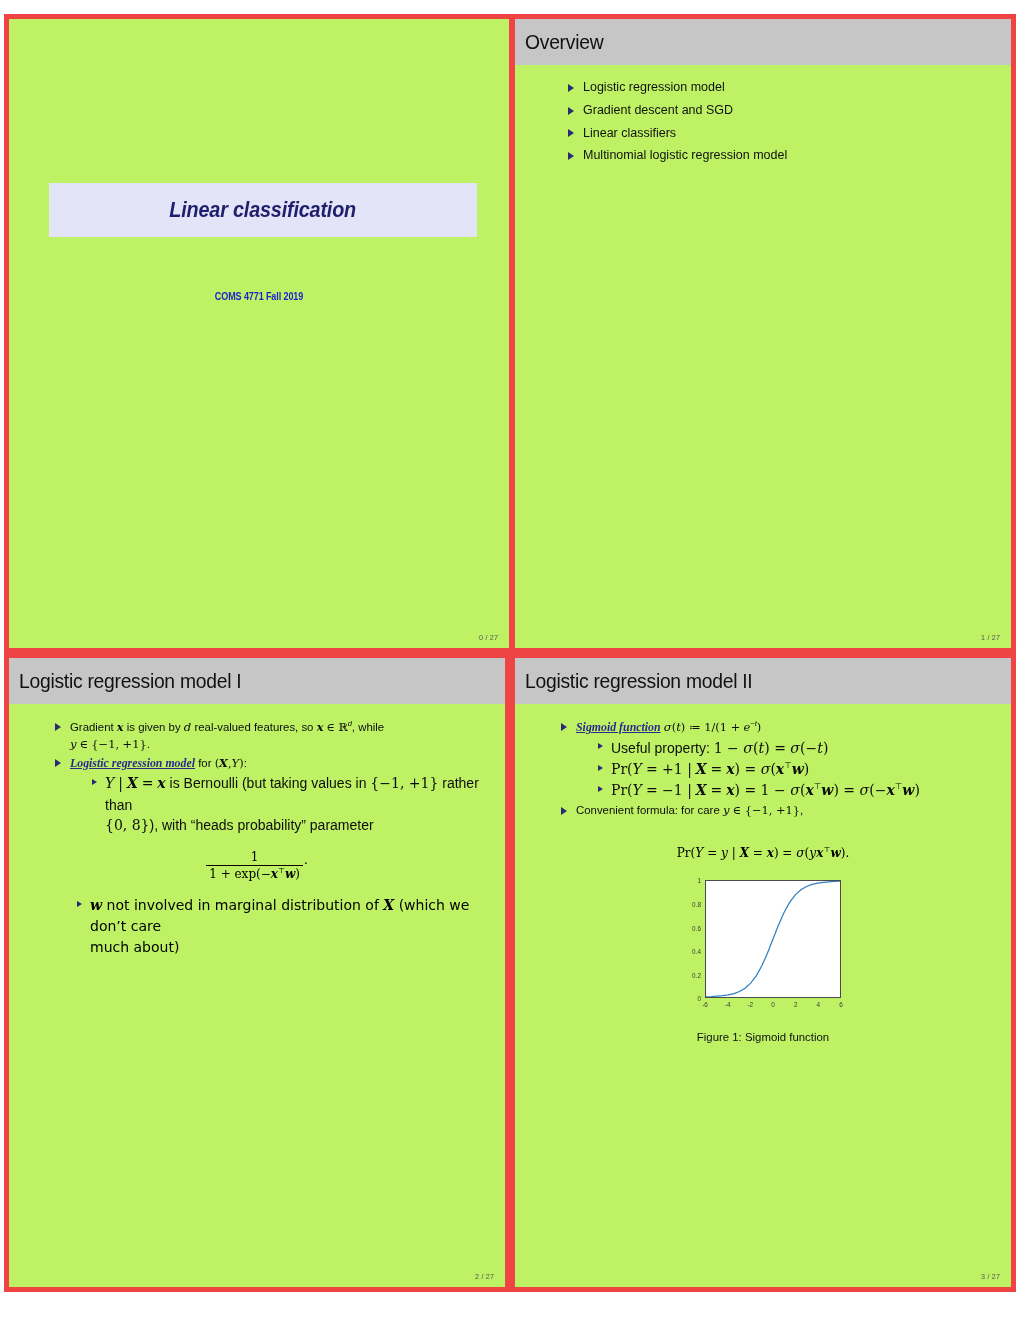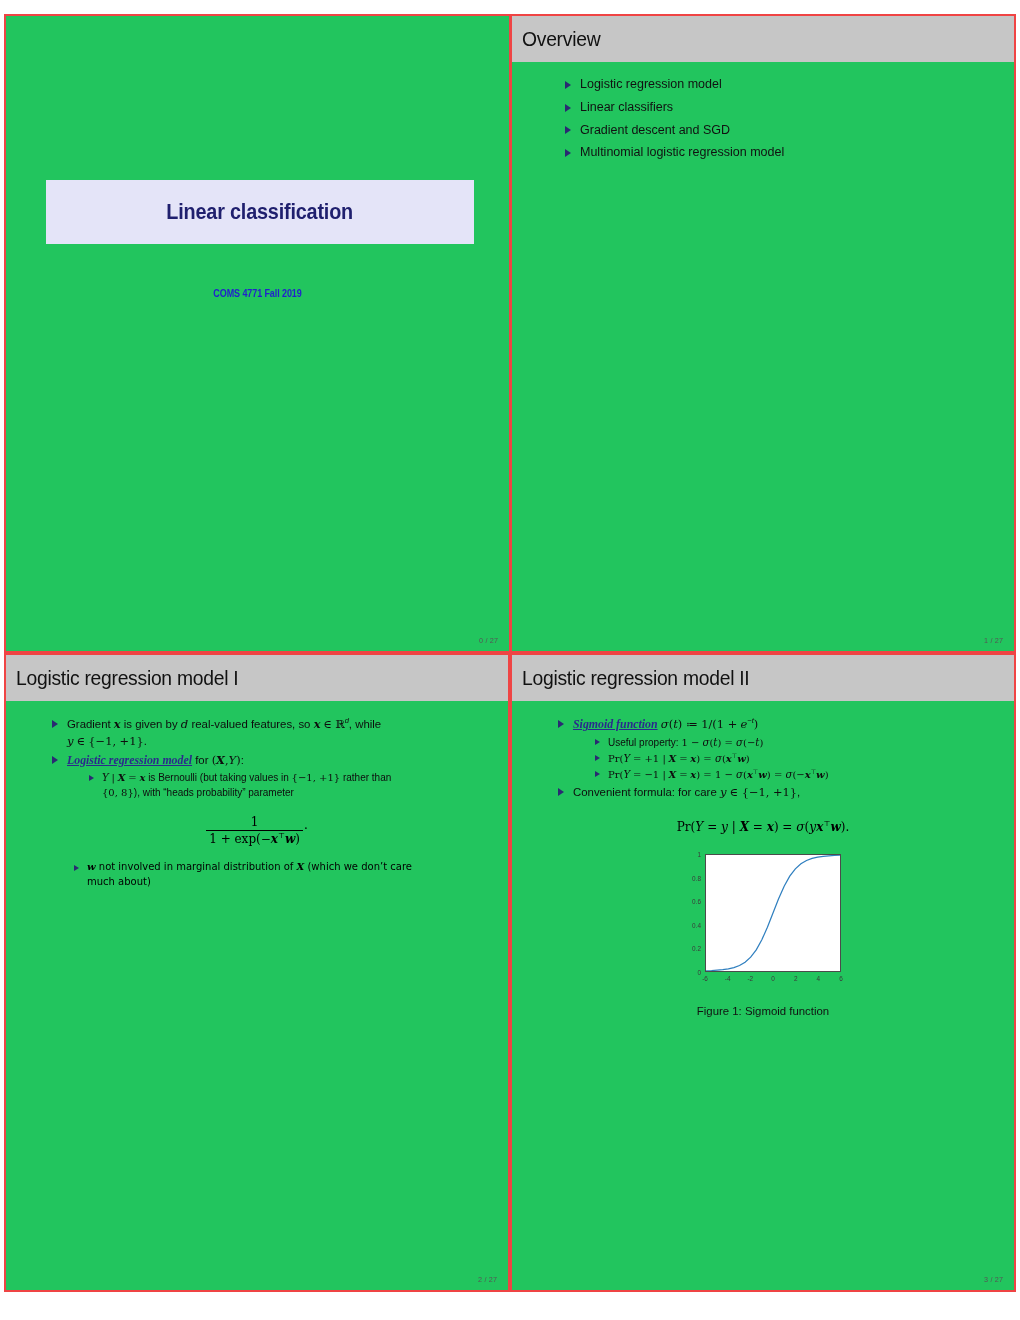--- a/index.html
+++ b/index.html
@@ -28,22 +28,22 @@
     width: 1012px;
     height: 1278px;
     display: grid;
     grid-template-columns: 1fr 1fr;
     grid-template-rows: 1fr 1fr;
   }
 
   
   .slide {
     position: relative;
-    background: #22c55e;
-    border: 2px solid #ef4444;
+    background: #bef264;
+    border: 5px solid #ef4444;
     box-sizing: border-box;
     overflow: hidden;
     font-size: 11px;
     color: #000000;
   }
   .slide.tl { border-right-width: 1px; }
 
   .slide-header {
     width: 100%;
     background: #c6c6c6;
@@ -88,25 +88,26 @@
   
   .title-slide-inner {
     position: absolute;
     left: 0; right: 0; top: 0; bottom: 0;
   }
   .title-box {
     position: absolute;
     left: 40px;
     top: 164px;
     width: 428px;
-    height: 64px;
+    height: 54px;
     background: #e4e4f8;
     display: flex;
     align-items: center;
     justify-content: center;
+    font-style: italic;
   }
   .title-box .maintitle {
     font-family: "Liberation Sans", sans-serif;
     font-size: 22px;
     font-weight: 700;
     color: #1f1f6e;
     letter-spacing: -0.2px;
     transform: scaleX(0.9);
   }
   .subtitle {
@@ -174,21 +175,21 @@
     top: 0.42em;
     width: 0; height: 0;
     border-left: 6px solid #2a2a72;
     border-top: 4px solid transparent;
     border-bottom: 4px solid transparent;
   }
   .content ul.b2 {
     list-style: none;
     margin: 1px 0 1px 22px;
     padding: 0;
-    font-size: 10px;
+    font-size: 14px;
     line-height: 1.48;
   }
   .content ul.b2 > li {
     position: relative;
     padding-left: 13px;
     margin-bottom: 0px;
   }
   .content ul.b2 > li > .tri {
     position: absolute;
     left: 0;
@@ -325,25 +326,25 @@
         <span class="htitle">Overview</span>
       </div>
       <div class="slide-body">
         <ul class="bl lvl1">
           <li>
             <span class="tri"></span>
             <span>Logistic regression model</span>
           </li>
           <li>
             <span class="tri"></span>
+            <span>Gradient descent and SGD</span>
+          </li>
+          <li>
+            <span class="tri"></span>
             <span>Linear classifiers</span>
-          </li>
-          <li>
-            <span class="tri"></span>
-            <span>Gradient descent and SGD</span>
           </li>
           <li>
             <span class="tri"></span>
             <span>Multinomial logistic regression model</span>
           </li>
         </ul>
       </div>
       <div class="pageno">1 / 27</div>
     </div>
 
@@ -415,21 +416,21 @@
               </li>
             </ul>
           </li>
 
           <li>
             <span class="tri"></span>
             <span><span>Convenient formula: for care </span><span class="m">y</span> <span class="mr">∈ {−1, +1}</span><span>,</span></span>
           </li>
         </ul>
 
-        <div class="display-eq" style="margin-top:18px;">
+        <div class="display-eq" style="margin-top:26px;">
           <span class="mr">Pr(</span><span class="m">Y</span> <span class="mr">=</span> <span class="m">y</span> <span class="mr">|</span> <span class="bbold">X</span> <span class="mr">=</span> <span class="bbold">x</span><span class="mr">) = </span><span class="m">σ</span><span class="mr">(</span><span class="m">y</span><span class="bbold">x</span><sup class="tp">⊤</sup><span class="bbold">w</span><span class="mr">).</span>
         </div>
 
         <div class="figwrap">
           <div class="chart">
             <div class="plot-area">
               <svg viewBox="0 0 136 118" preserveAspectRatio="none">
                 <polyline id="sigcurve" fill="none" stroke="#2f7fbf" stroke-width="1.25" points="0.00,117.76 5.67,117.53 11.33,117.17 17.00,116.70 22.67,115.88 28.33,114.58 34.00,112.45 39.67,109.03 45.33,103.96 51.00,96.52 56.67,86.26 62.33,73.40 68.00,59.00 73.67,44.60 79.33,31.74 85.00,21.48 90.67,14.04 96.33,8.97 102.00,5.55 107.67,3.42 113.33,2.12 119.00,1.30 124.67,0.83 130.33,0.47 136.00,0.24"></polyline>
               </svg>
             </div>

